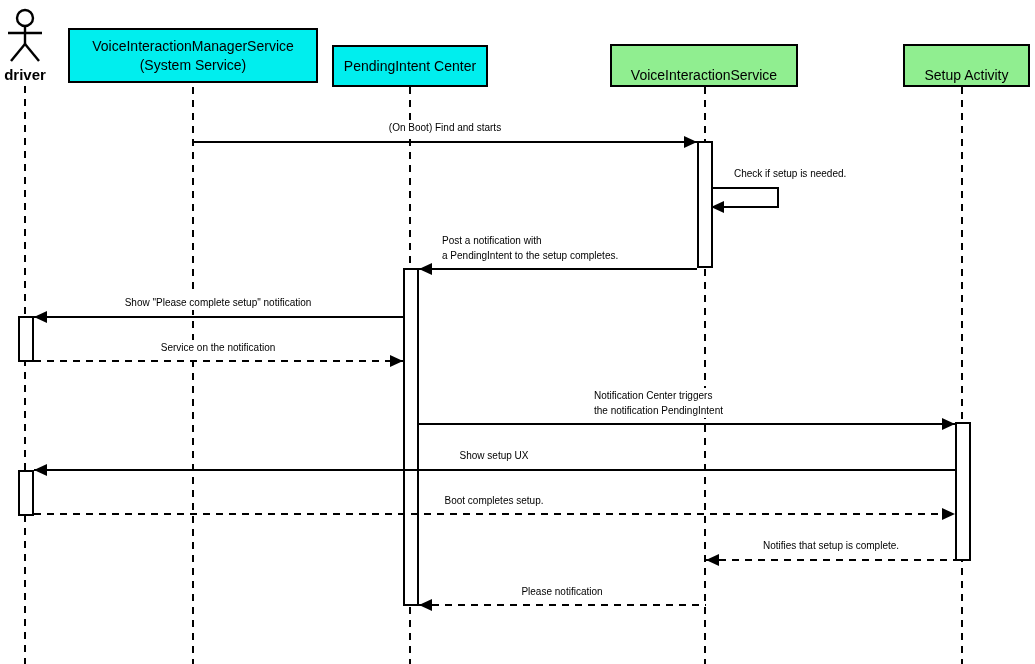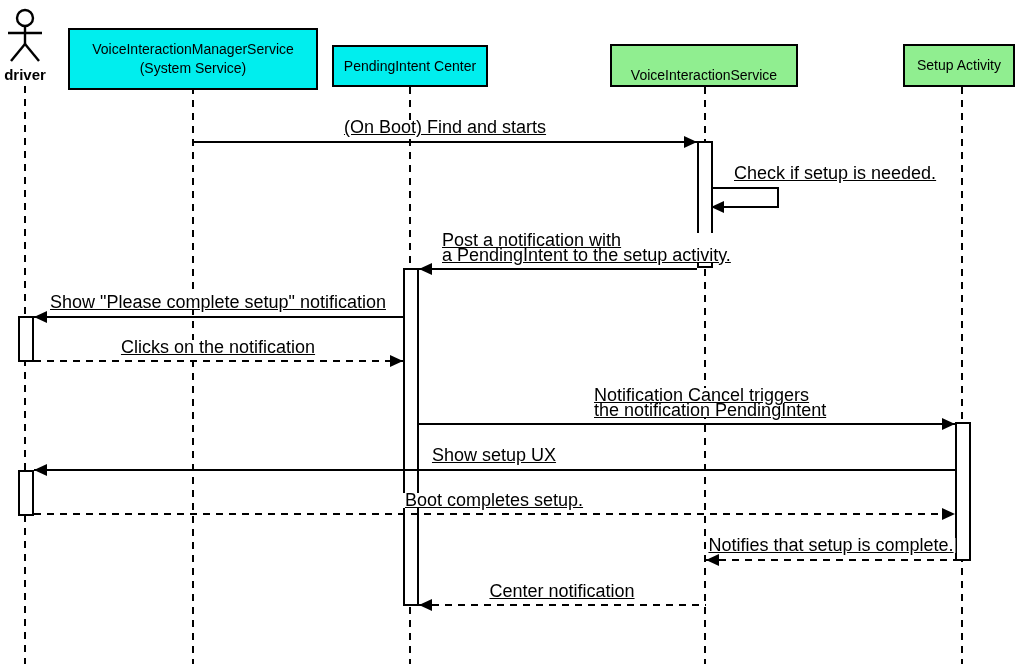--- a/index.html
+++ b/index.html
@@ -68,27 +68,26 @@
     position: absolute;
     width: 0; height: 0;
     border-top: 6px solid transparent;
     border-bottom: 6px solid transparent;
     z-index: 4;
   }
   .arr.right { border-left: 13px solid #000; }
   .arr.left  { border-right: 13px solid #000; }
   .msg-label {
     position: absolute;
-    font-size: 18px;
+    font-size: 10px;
     line-height: 15px;
     white-space: nowrap;
     background: #ffffff;
     padding: 0 2px;
     z-index: 5;
-    text-decoration: underline;
   }
   .msg-label.centered { transform: translateX(-50%); }
 </style>
 </head>
 <body>
 
 <div class="canvas">
 
   <div class="lifeline" style="left:24px;top:86px;height:578px"></div>
   <div class="lifeline" style="left:192px;top:87px;height:577px"></div>
@@ -98,31 +97,31 @@
 
   <svg class="actor-svg" style="left:2px;top:8px" width="46" height="56" viewBox="0 0 46 56">
     <circle cx="23" cy="10" r="8" fill="none" stroke="#000" stroke-width="2.4"></circle>
     <line x1="23" y1="18" x2="23" y2="36" stroke="#000" stroke-width="2.4"></line>
     <line x1="6" y1="25" x2="40" y2="25" stroke="#000" stroke-width="2.4"></line>
     <line x1="23" y1="36" x2="9" y2="53" stroke="#000" stroke-width="2.4"></line>
     <line x1="23" y1="36" x2="37" y2="53" stroke="#000" stroke-width="2.4"></line>
   </svg>
   <div class="actor-label" style="left:0px;top:66px;width:50px">driver</div>
 
-  <div class="pbox" style="left: 68px; top: 28px; width: 250px; height: 62px; background: rgb(0, 238, 238);">
+  <div class="pbox" style="left: 68px; top: 28px; width: 250px; height: 55px; background: rgb(0, 238, 238);">
     <div>VoiceInteractionManagerService</div>
     <div>(System Service)</div>
   </div>
   <div class="pbox" style="left: 332px; top: 45px; width: 156px; height: 42px; background: rgb(0, 238, 238);">
     <div>PendingIntent Center</div>
   </div>
   <div class="pbox" style="left: 610px; top: 44px; width: 188px; height: 43px; background: rgb(144, 238, 144); justify-content: flex-end;">
     <div>VoiceInteractionService</div>
   </div>
-  <div class="pbox" style="left: 903px; top: 44px; width: 112px; height: 43px; background: rgb(144, 238, 144);">
+  <div class="pbox" style="left: 903px; top: 44px; width: 127px; height: 43px; background: rgb(144, 238, 144); justify-content: flex-end;">
     <div>Setup Activity</div>
   </div>
 
   <div class="activation" style="left:697px;top:141px;height:127px"></div>
   <div class="activation" style="left:403px;top:268px;height:338px"></div>
   <div class="activation" style="left:18px;top:316px;height:46px"></div>
   <div class="activation" style="left:955px;top:422px;height:139px"></div>
   <div class="activation" style="left:18px;top:470px;height:46px"></div>
 
   <div class="msg-line" style="left:193px;top:141px;width:504px"></div>
@@ -130,47 +129,47 @@
   <div class="msg-label centered" style="left:445px;top:120px">(On Boot) Find and starts</div>
 
   <div class="self-loop" style="left:711px;top:187px;width:68px;height:21px"></div>
   <div class="arr left" style="left:711px;top:201px"></div>
   <div class="msg-label" style="left:732px;top:166px">Check if setup is needed.</div>
 
   <div class="msg-line" style="left:419px;top:268px;width:278px"></div>
   <div class="arr left" style="left:419px;top:263px"></div>
   <div class="msg-label" style="left:440px;top:233px">
     <div>Post a notification with</div>
-    <div>a PendingIntent to the setup activity.</div>
+    <div>a PendingIntent to the setup completes.</div>
   </div>
 
   <div class="msg-line" style="left:34px;top:316px;width:369px"></div>
   <div class="arr left" style="left:34px;top:311px"></div>
   <div class="msg-label centered" style="left:218px;top:295px">Show "Please complete setup" notification</div>
 
   <div class="msg-line dashed" style="left:34px;top:360px;width:369px"></div>
   <div class="arr right" style="left:390px;top:355px"></div>
-  <div class="msg-label centered" style="left:218px;top:340px">Clicks on the notification</div>
+  <div class="msg-label centered" style="left:218px;top:340px">Service on the notification</div>
 
   <div class="msg-line" style="left:419px;top:423px;width:536px"></div>
   <div class="arr right" style="left:942px;top:418px"></div>
   <div class="msg-label" style="left:592px;top:388px">
-    <div>Notification Cancel triggers</div>
+    <div>Notification Center triggers</div>
     <div>the notification PendingIntent</div>
   </div>
 
   <div class="msg-line" style="left:34px;top:469px;width:921px"></div>
   <div class="arr left" style="left:34px;top:464px"></div>
   <div class="msg-label centered" style="left:494px;top:448px">Show setup UX</div>
 
   <div class="msg-line dashed" style="left:34px;top:513px;width:921px"></div>
   <div class="arr right" style="left:942px;top:508px"></div>
   <div class="msg-label centered" style="left:494px;top:493px">Boot completes setup.</div>
 
   <div class="msg-line dashed" style="left:706px;top:559px;width:249px"></div>
   <div class="arr left" style="left:706px;top:554px"></div>
   <div class="msg-label centered" style="left:831px;top:538px">Notifies that setup is complete.</div>
 
   <div class="msg-line dashed" style="left:419px;top:604px;width:287px"></div>
   <div class="arr left" style="left:419px;top:599px"></div>
-  <div class="msg-label centered" style="left:562px;top:584px">Center notification</div>
+  <div class="msg-label centered" style="left:562px;top:584px">Please notification</div>
 
 </div>
 
 </body></html>

